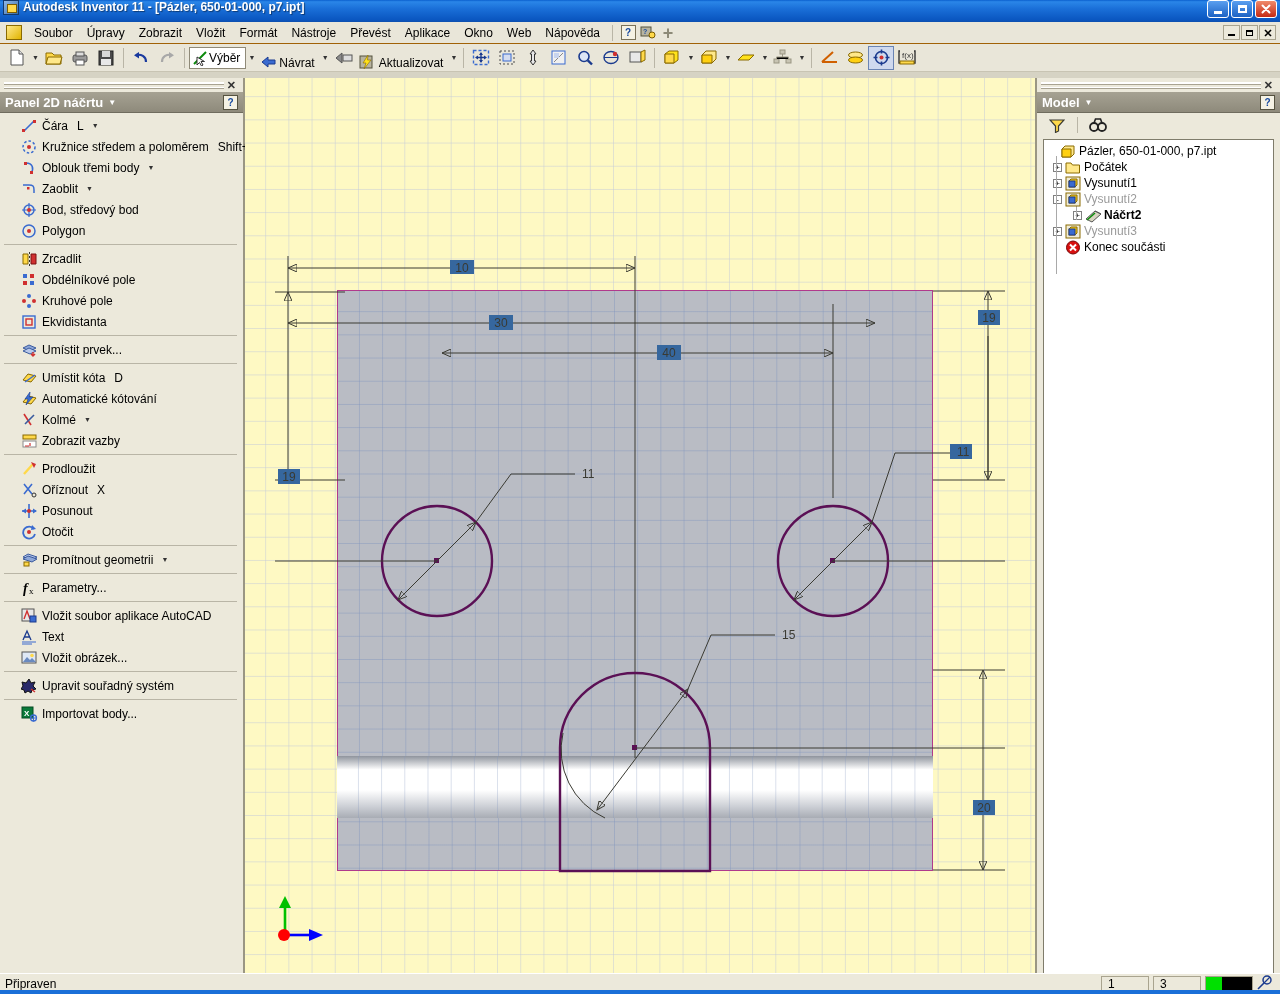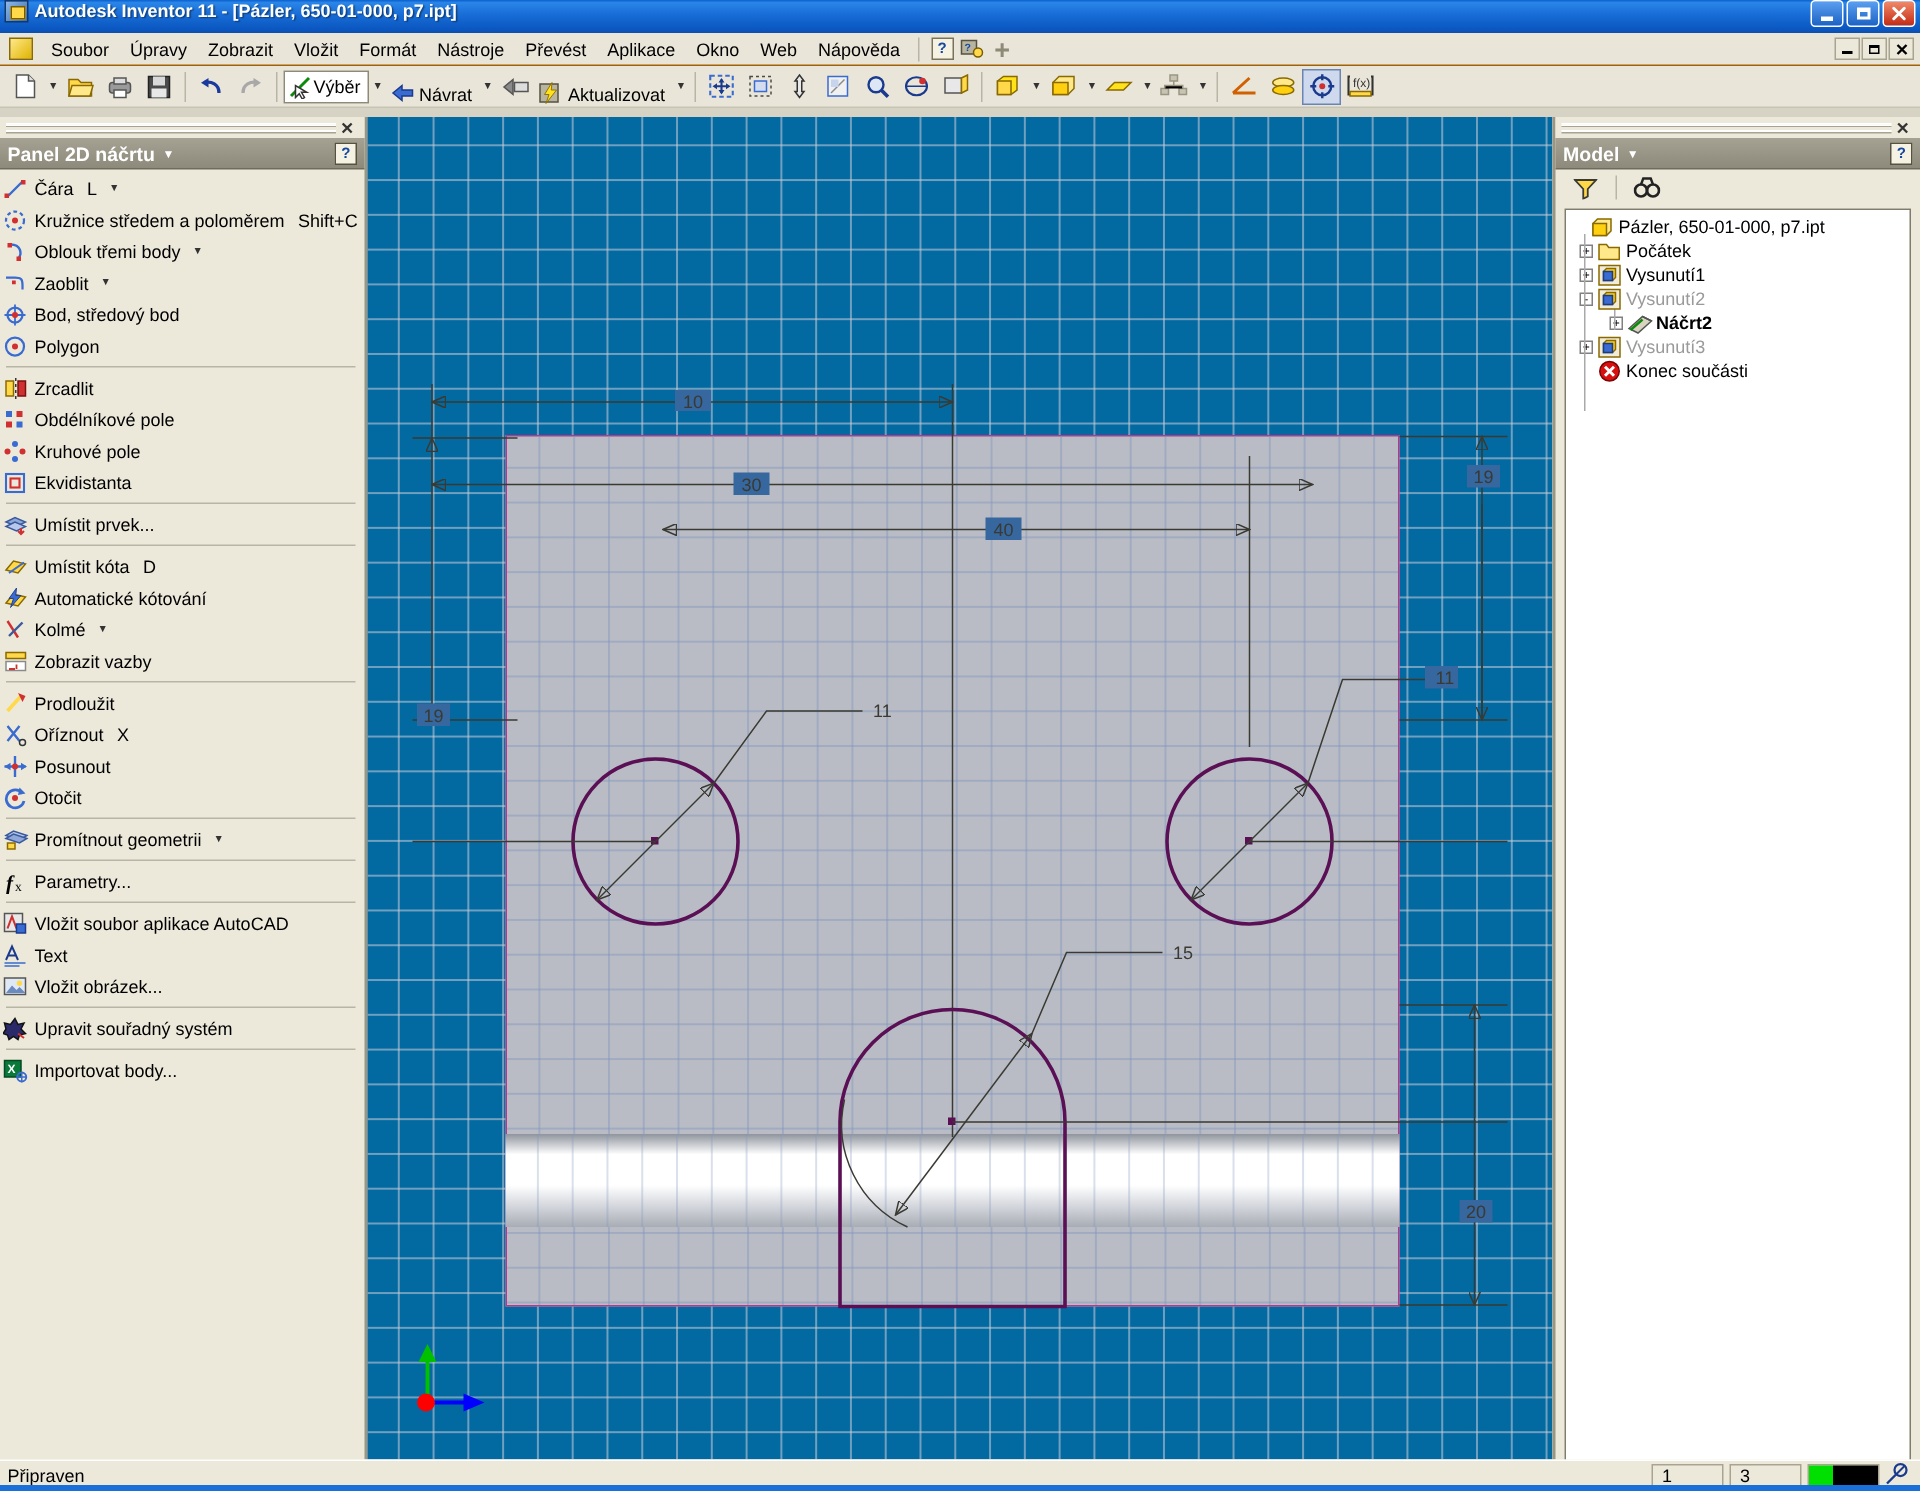--- a/index.html
+++ b/index.html
@@ -94,33 +94,33 @@
   .panel-title {
     height:21px; background: linear-gradient(to bottom,#a6a293,#8e8a7b);
     display:flex; align-items:center; padding:0 5px; color:#fff;
     font-weight:bold; font-size:13px; border-bottom:1px solid #6f6c5e;
   }
   .panel-title .caret { margin-left:5px; font-size:8px;}
   .panel-title .phelp { margin-left:auto; width:15px;height:15px;background:#f5f2e4;
     border:1px solid #55523f; color:#15489e;font-size:10px;display:flex;align-items:center;justify-content:center;}
   .panel-body { padding:2px 0; }
   .pitem {
-    display:flex; align-items:center; height:21px; padding-left:2px; cursor:default;
+    display:flex; align-items:center; height:21px; padding-left:21px; cursor:default;
     font-size:12px; color:#000;
   }
   .pitem .pico { width:17px;height:16px;margin-right:4px;flex:none;position:relative;}
   .pitem .plabel { white-space:nowrap; }
   .pitem .pkey { margin-left:9px; color:#000; }
   .pitem .pcaret { margin-left:8px; font-size:7px; color:#333;}
   .psep { height:1px; background:#b9b5a6; margin:3px 6px 3px 4px;}
 
   
   .canvas-wrap {
     position:absolute; left:245px; top:78px; width:790px; height:895px;
-    background:#0369a1; overflow:hidden;
+    background:#fef9c3; overflow:hidden;
   }
   .grid {
     position:absolute; inset:0;
     background-image:
       linear-gradient(to right, rgba(200,205,215,.55) 1px, transparent 1px),
       linear-gradient(to bottom, rgba(200,205,215,.55) 1px, transparent 1px);
     background-size: 23.2px 23.2px;
     background-position: -3px -5px;
   }
   .body-face {

